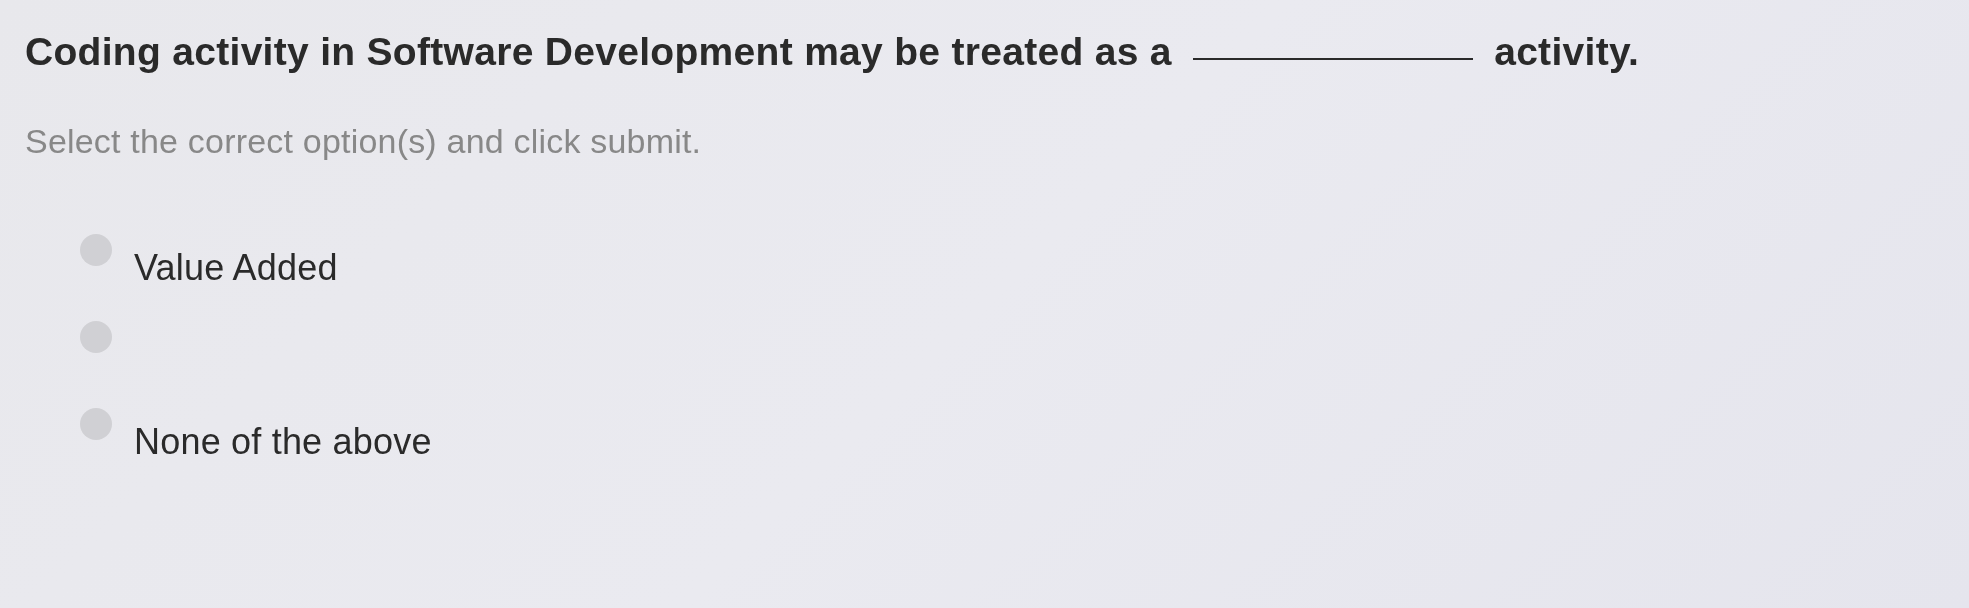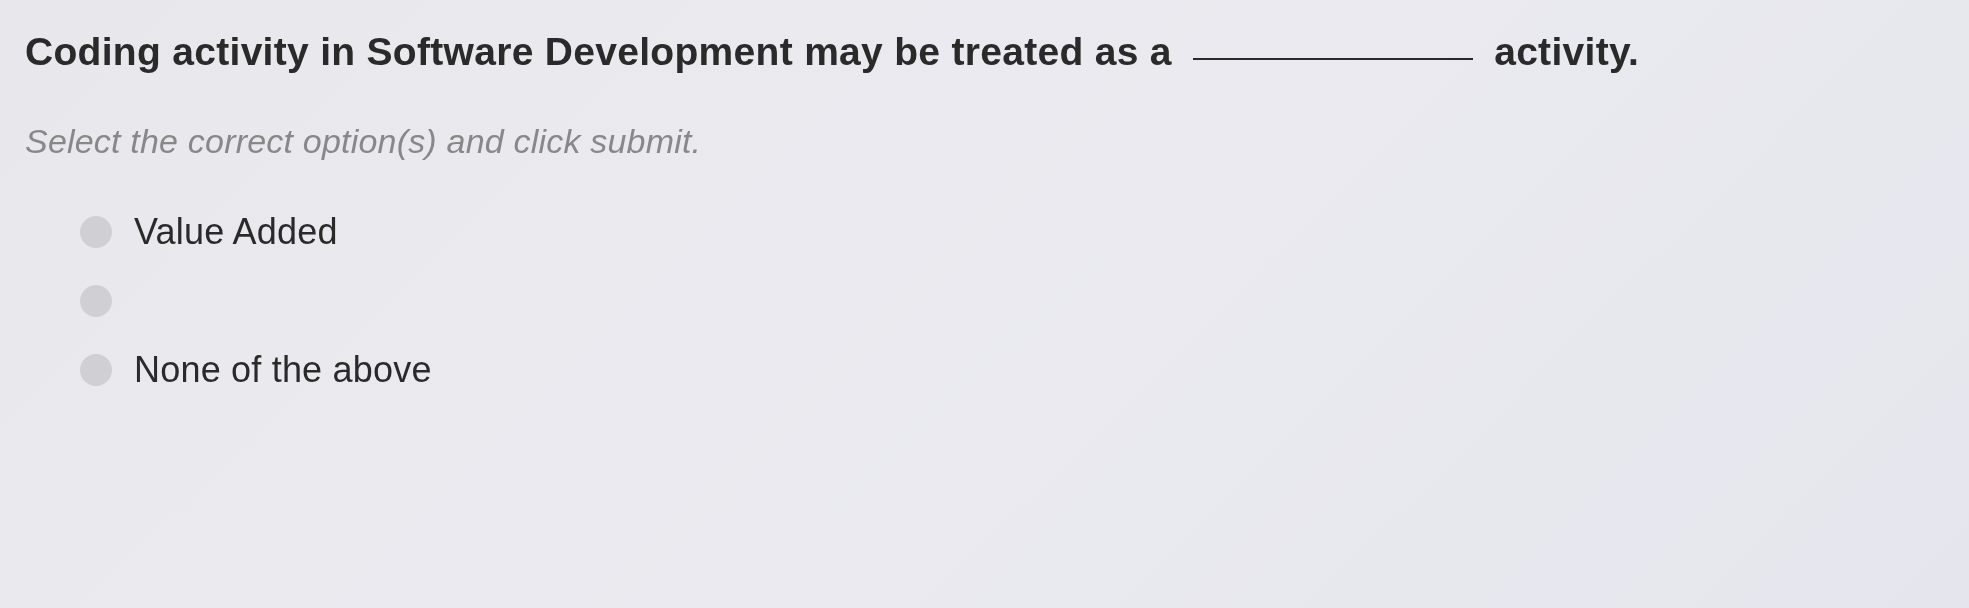--- a/index.html
+++ b/index.html
@@ -26,21 +26,20 @@
       display: inline-block;
       border-bottom: 2px solid #2a2a2a;
       width: 280px;
       margin: 0 10px;
       vertical-align: baseline;
       position: relative;
       top: -5px;
     }
     .instruction-text {
       font-size: 34px;
-      font-style: italic;
       color: #888888;
       margin-bottom: 50px;
       letter-spacing: 0.2px;
       margin-top: 48px;
     }
     .options-container {
       padding-left: 55px;
     }
     .option-row {
       display: flex;
@@ -54,20 +53,21 @@
       border-radius: 50%;
       background-color: #d0d0d4;
       margin-right: 22px;
       flex-shrink: 0;
     }
     .option-label {
       font-size: 36px;
       font-weight: 400;
       color: #2a2a2a;
       letter-spacing: 0.2px;
+      margin-top: 36px;
     }
   </style>
 </head>
 <body>
 
 <div class="question-text">
   <span>Coding activity in Software Development may be treated as a</span>
   <span class="blank-line"></span>
   <span>activity.</span>
 </div>

